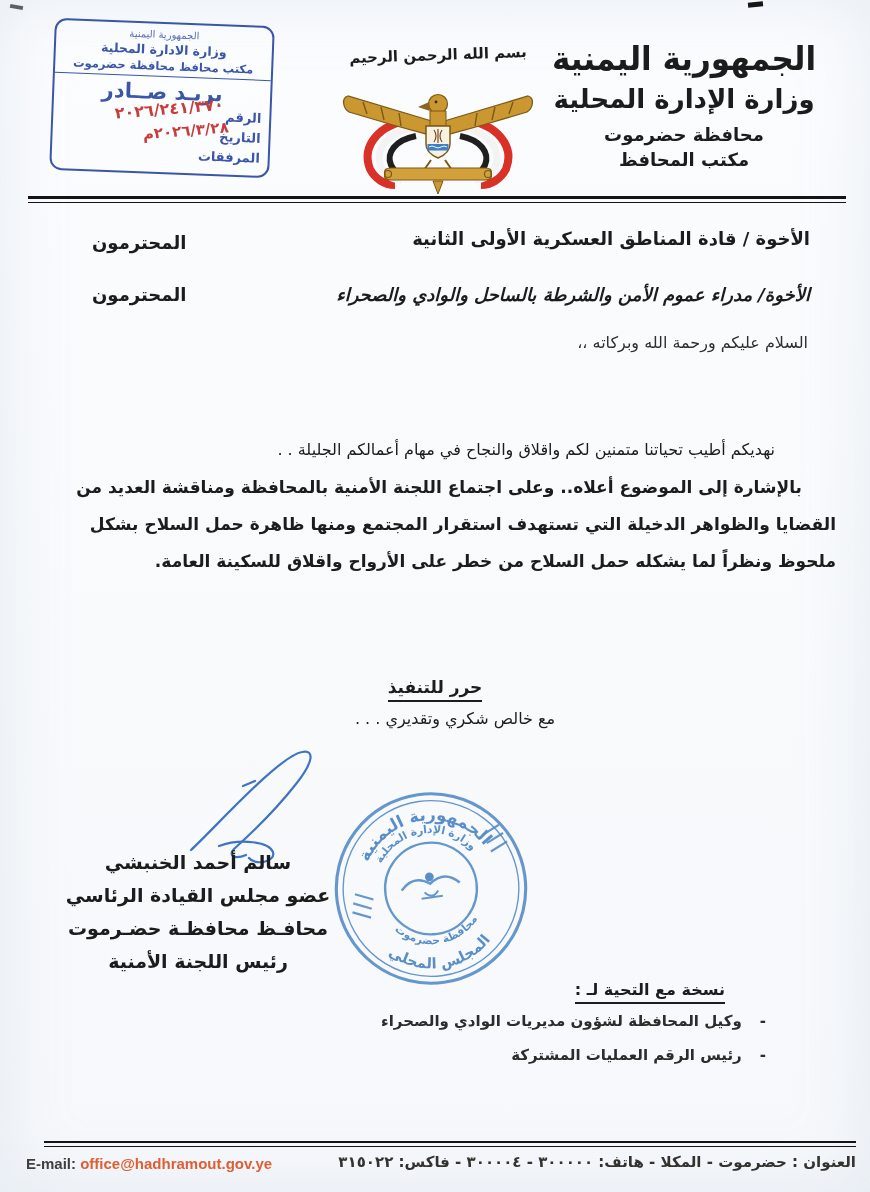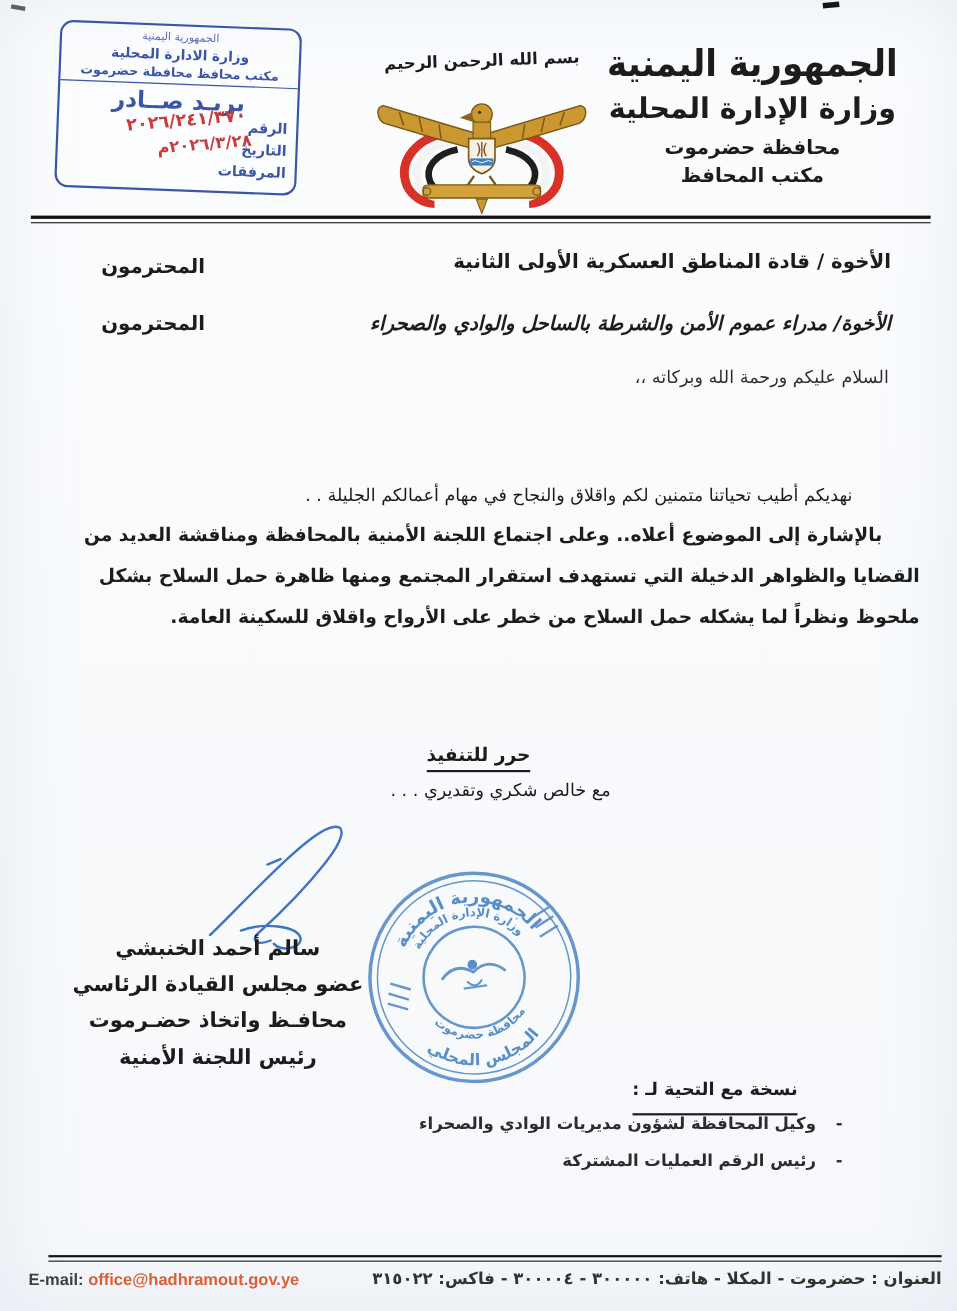--- a/index.html
+++ b/index.html
@@ -56,21 +56,21 @@
   .para1{top:469px;text-indent:34px;}
   .para2{top:578px;text-indent:34px;}
   .directive{left:0;right:0;top:677px;text-align:center;}
   .directive span{font-size:17px;font-weight:bold;border-bottom:2px solid #1d1d1d;padding-bottom:3px;}
   .thanks{left:0;right:0;top:709px;text-align:center;font-size:16px;transform:translateX(20px);}
   
   .sig-draw{left:183px;top:746px;}
   .sig-block{left:52px;top:846px;width:292px;text-align:center;font-size:19px;font-weight:bold;line-height:33px;}
   .seal{left:326px;top:786px;opacity:.93;}
   
-  .cc-header{right:145px;top:980px;font-size:16px;font-weight:bold;border-bottom:2px solid #1d1d1d;padding-bottom:13px;white-space:nowrap;text-align:center;}
+  .cc-header{right:145px;top:980px;font-size:16px;font-weight:bold;border-bottom:2px solid #1d1d1d;padding-bottom:3px;white-space:nowrap;text-align:center;}
   .cc-item{right:104px;display:flex;direction:rtl;gap:18px;font-size:15px;font-weight:bold;color:#2c2c2c;white-space:nowrap;}
   .cc-item1{top:1012px;}
   .cc-item2{top:1046px;}
   
   .footer-ar{right:14px;top:1153px;font-size:15px;font-weight:bold;color:#33322f;white-space:nowrap;}
   .footer-email{left:26px;top:1155px;direction:ltr;font-family:"Liberation Sans","DejaVu Sans",sans-serif;font-size:15px;font-weight:bold;white-space:nowrap;}
   .footer-email .lbl{color:#3f3f3f;}
   .footer-email .addr{color:#dd5f35;}
   svg text{font-family:"DejaVu Sans",sans-serif;}
 </style>
@@ -158,21 +158,21 @@
     <g fill="none" stroke="#3f74c4" stroke-width="2.2" stroke-linecap="round">
       <path d="M8,104 C30,84 96,10 119,6 C133,3 129,18 113,38 C91,66 61,94 51,103 C45,109 51,114 63,109"></path>
       <path d="M36,100 C58,92 86,96 90,106 C93,116 72,120 66,112"></path>
       <path d="M60,40 l12,-5"></path>
     </g>
   </svg>
 
   <div class="abs sig-block">
     <div>سالم أحمد الخنبشي</div>
     <div>عضو مجلس القيادة الرئاسي</div>
-    <div>محافـظ واتخاذ حضـرموت</div>
+    <div>محافـظ محافظـة حضـرموت</div>
     <div>رئيس اللجنة الأمنية</div>
   </div>
 
   <svg class="abs seal" width="210" height="205" viewBox="0 0 210 210">
     <g transform="rotate(-8 105 105)" stroke="#4d87c6" fill="none" stroke-opacity="0.92">
       <circle cx="105" cy="105" r="97" stroke-width="3.2"></circle>
       <circle cx="105" cy="105" r="90" stroke-width="1.4"></circle>
       <circle cx="105" cy="105" r="47" stroke-width="2.4"></circle>
       <path id="sealTop" d="M35,105 A70,70 0 0 1 175,105" stroke="none"></path>
       <path id="sealInT" d="M48,105 A57,57 0 0 1 162,105" stroke="none"></path>

